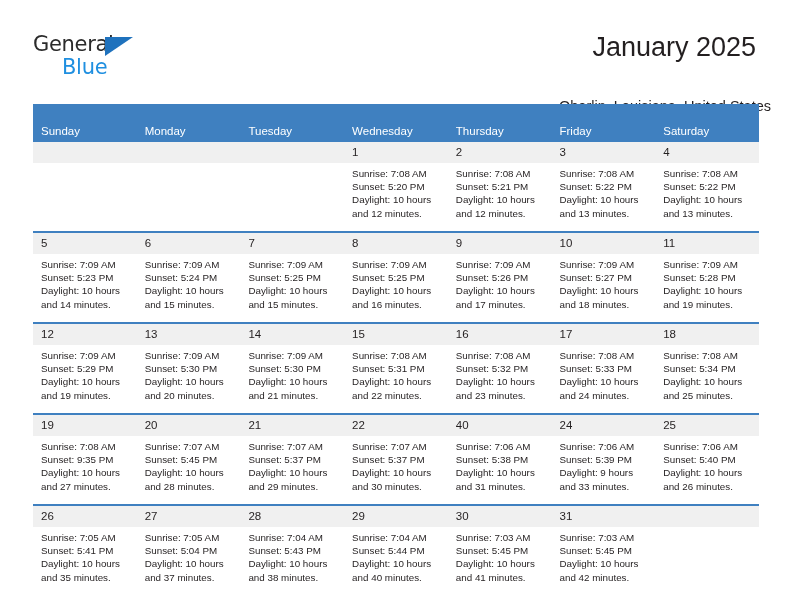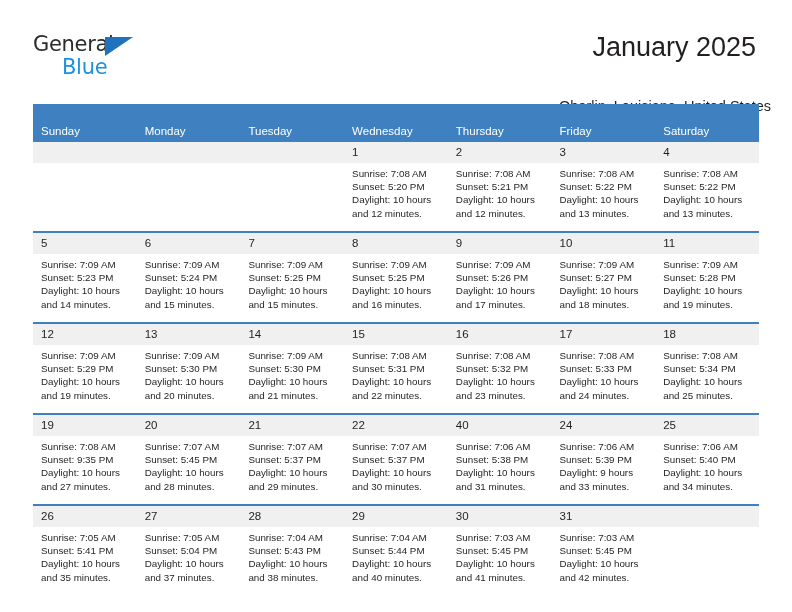--- a/index.html
+++ b/index.html
@@ -389,21 +389,21 @@
               <div>Sunrise: 7:06 AM</div>
               <div>Sunset: 5:39 PM</div>
               <div>Daylight: 9 hours and 33 minutes.</div>
             </div>
           </td>
           <td class="day-cell">
             <div class="daynum">25</div>
             <div class="cell-body">
               <div>Sunrise: 7:06 AM</div>
               <div>Sunset: 5:40 PM</div>
-              <div>Daylight: 10 hours and 34 minutes.</div>
+              <div>Daylight: 10 hours and 26 minutes.</div>
             </div>
           </td>
         </tr>
         <tr class="week-row">
           <td class="day-cell">
             <div class="daynum">26</div>
             <div class="cell-body">
               <div>Sunrise: 7:05 AM</div>
               <div>Sunset: 5:41 PM</div>
               <div>Daylight: 10 hours and 35 minutes.</div>

